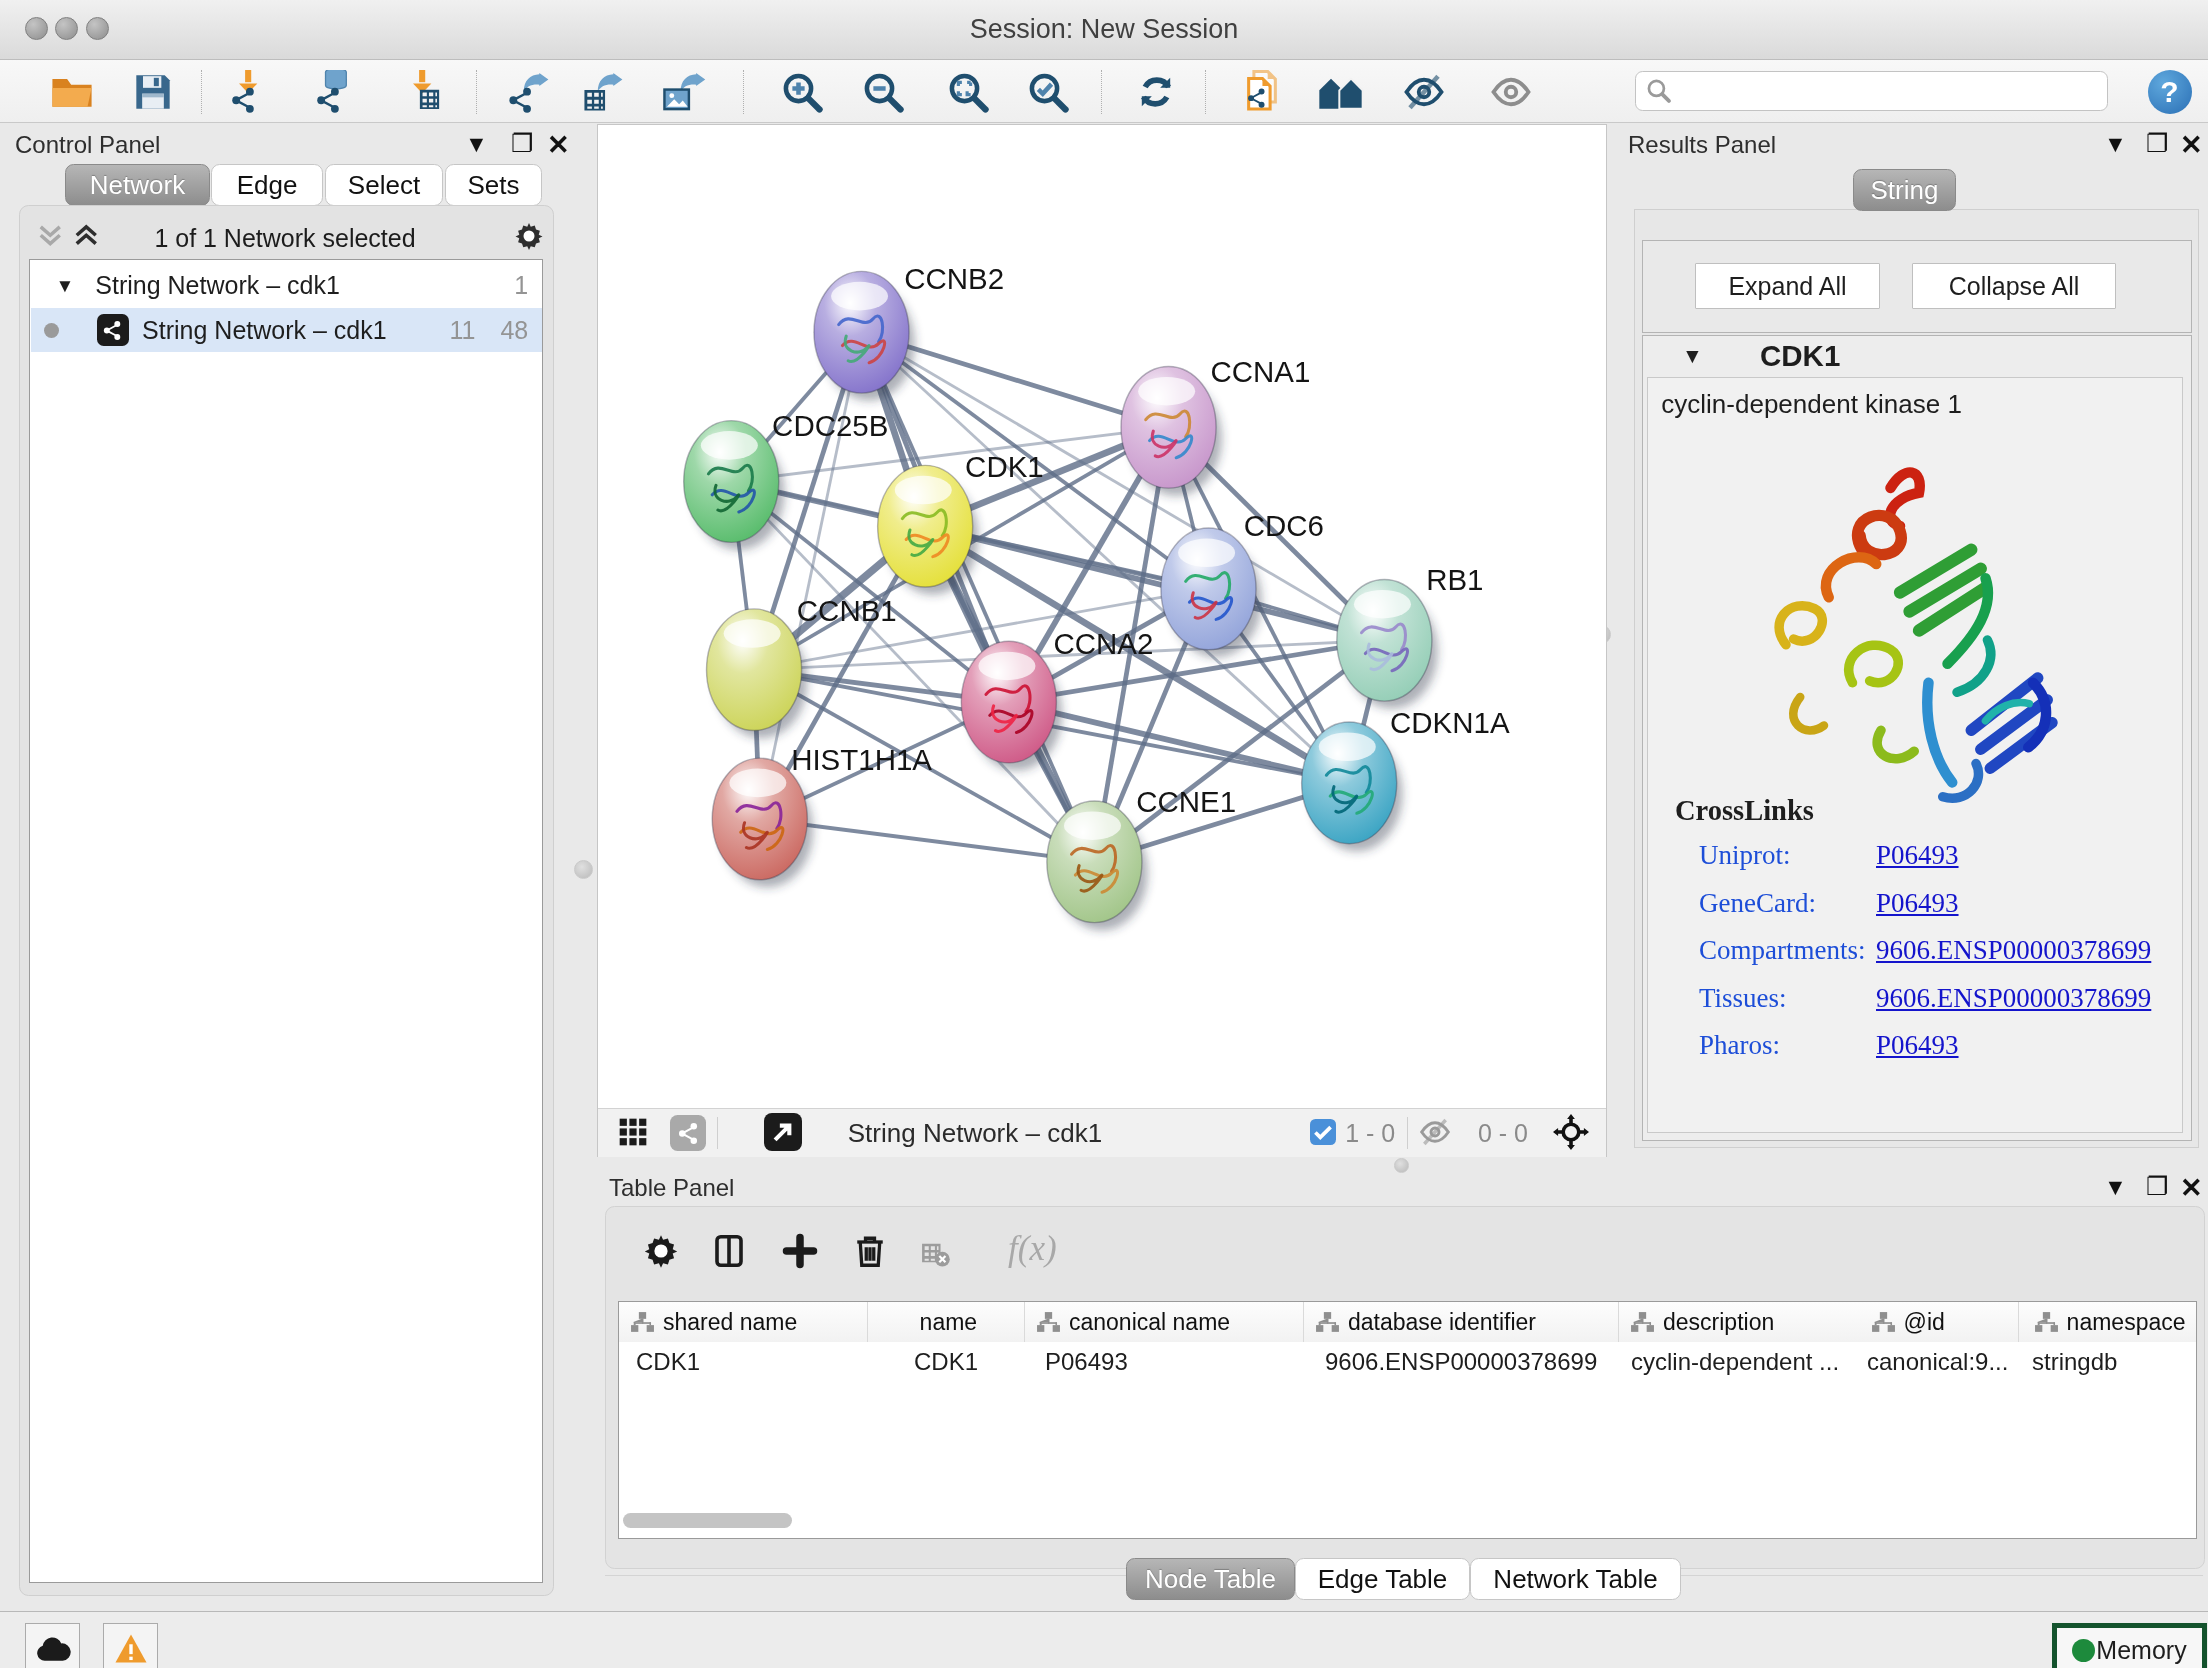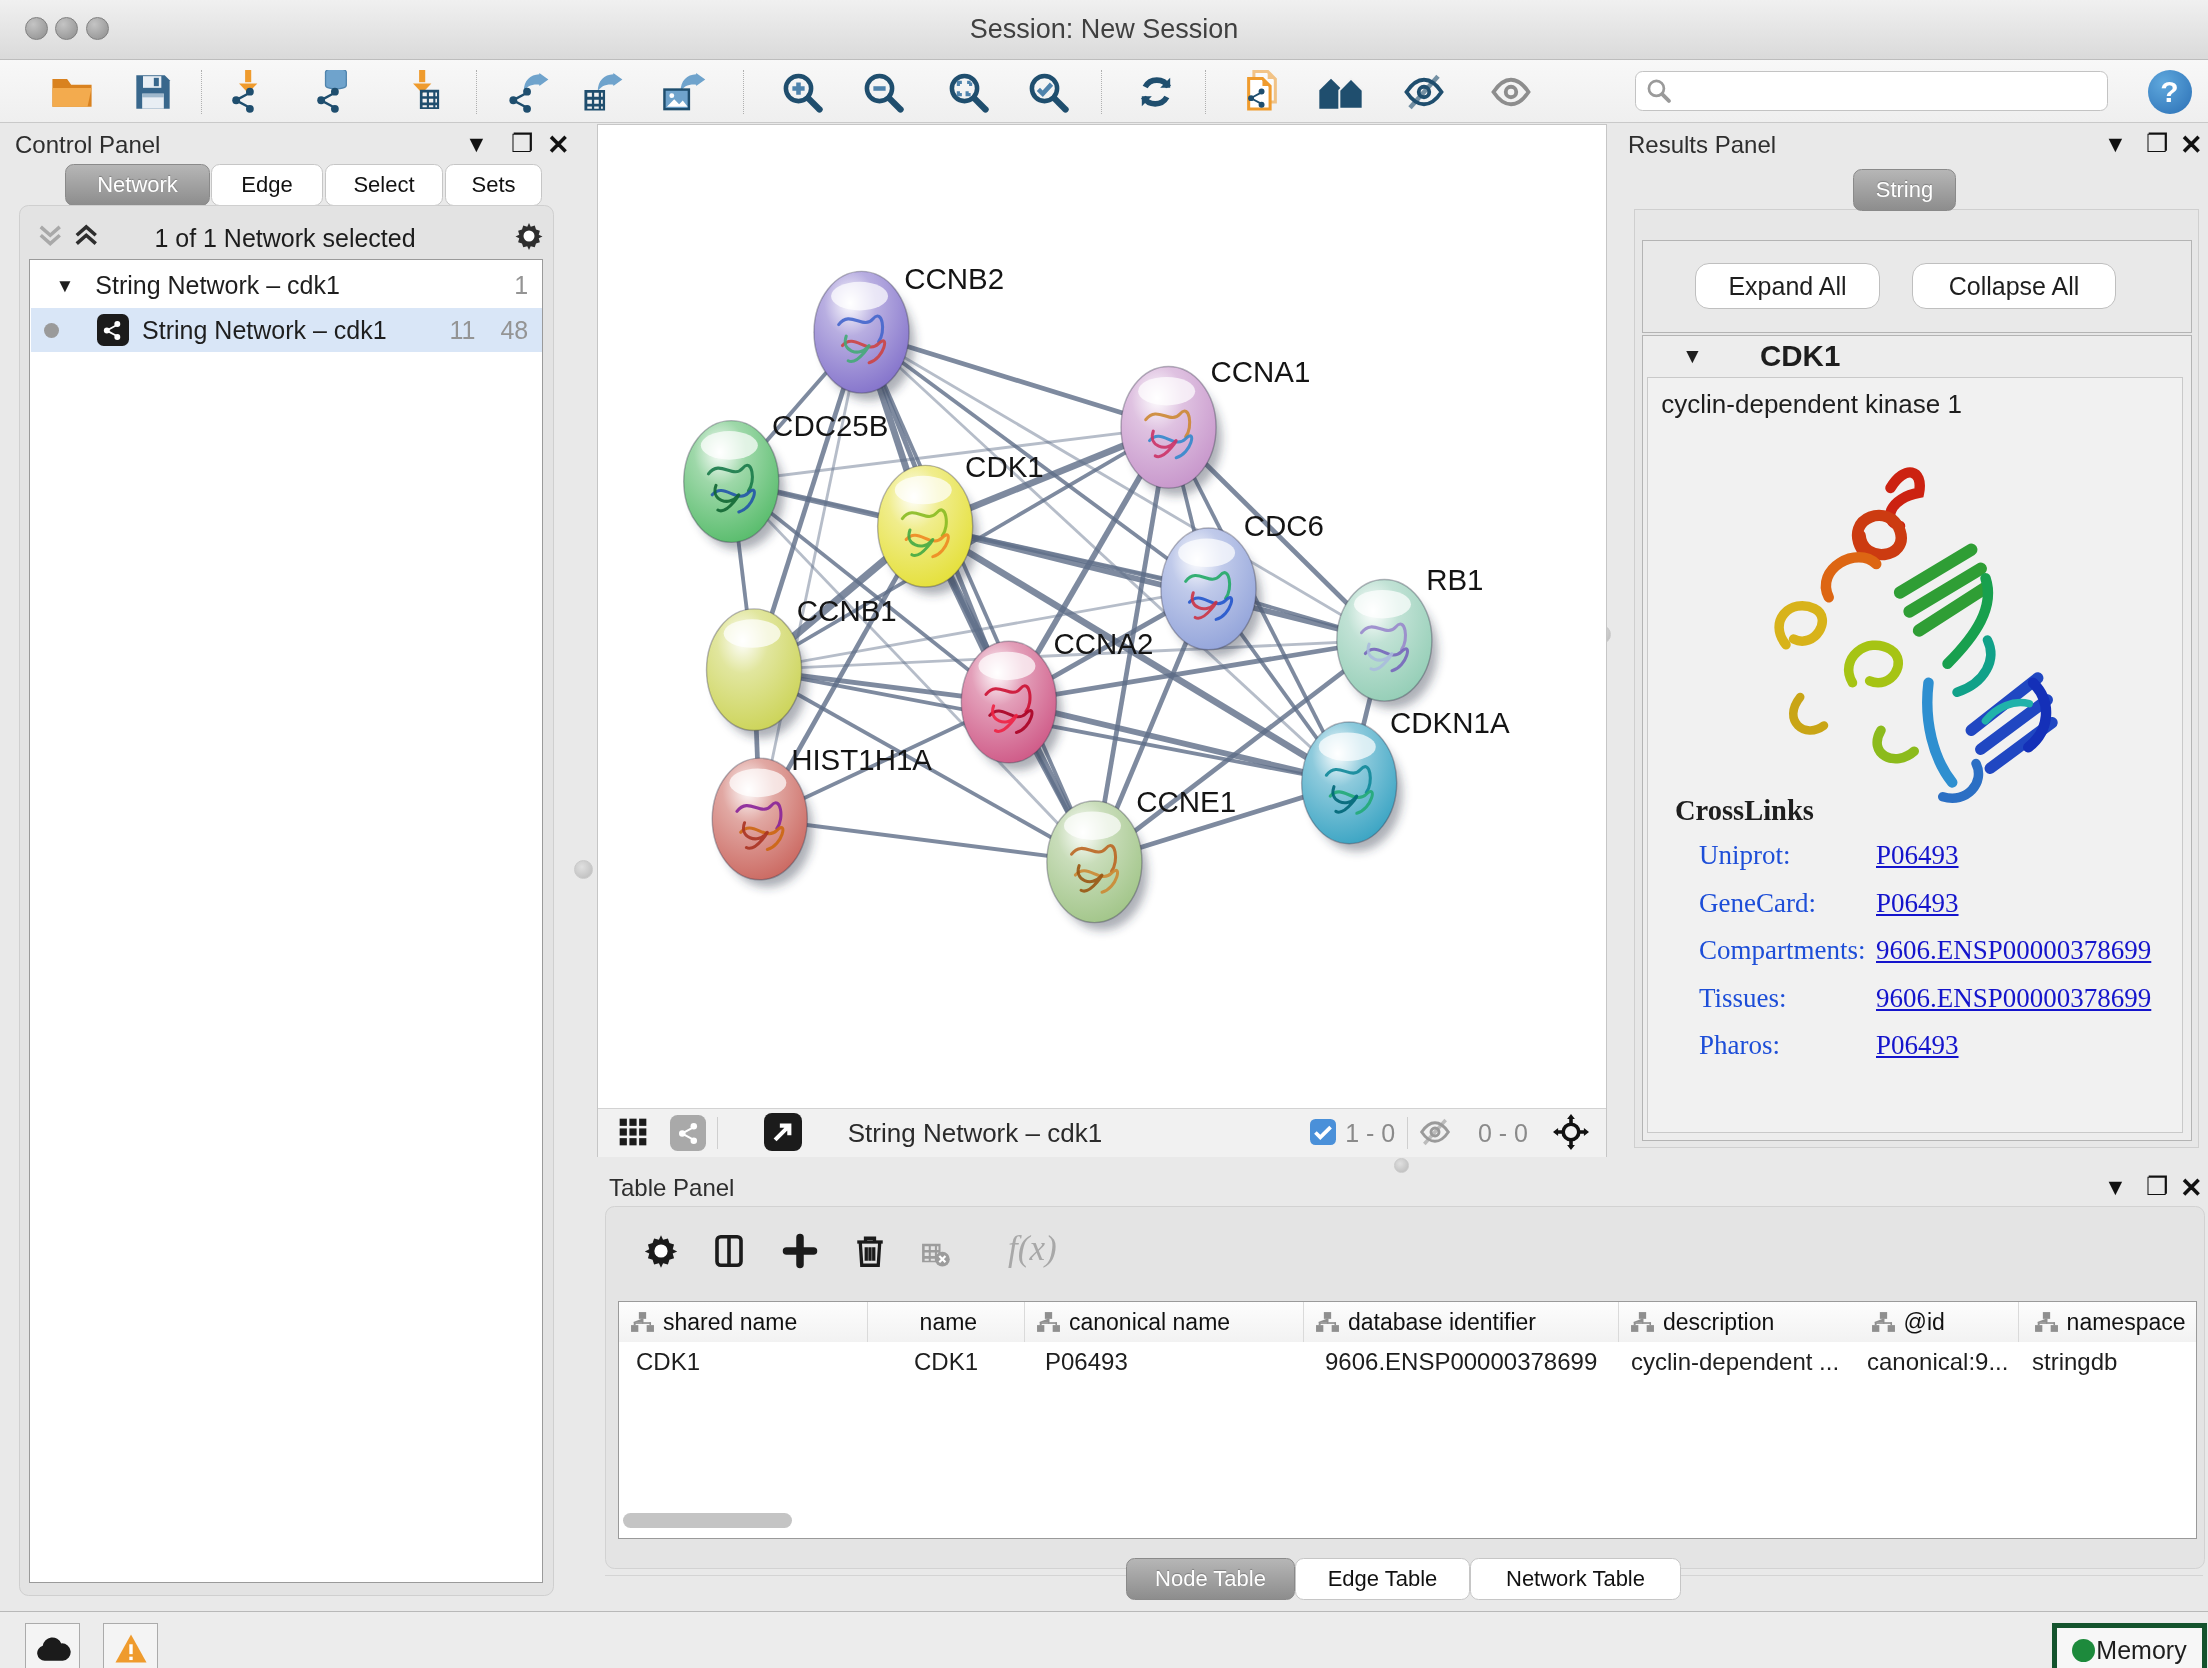--- a/index.html
+++ b/index.html
@@ -11,36 +11,36 @@
   .tlight{width:23px;height:23px;border-radius:50%;top:17px;background:radial-gradient(circle at 35% 30%,#c4c4c4,#8d8d8d);border:1px solid #7f7f7f;box-sizing:border-box;}
   #win-title{width:100%;top:14.3px;text-align:center;font-size:27px;color:#404040;}
   
   #toolbar{left:0;top:60px;width:2208px;height:62px;background:linear-gradient(#f8f8f8,#efefef);border-bottom:1px solid #c9c9c9;}
   .tbtn{top:7.6px;width:53px;height:48px;display:flex;align-items:center;justify-content:center;}
   .tsep{top:9.5px;width:0;height:44px;border-left:1.9px dotted #b0b0b0;}
   #searchbox{left:1635px;top:10.5px;width:473px;height:40px;background:#fff;border:1px solid #c3c3c3;border-radius:7.6px;display:flex;align-items:center;padding-left:9.5px;box-sizing:border-box;}
   #searchbox input{border:none;outline:none;font-size:23px;width:399px;background:transparent;font-family:"Liberation Sans",sans-serif;}
   
   .ptitle{font-size:24px;color:#2e2e2e;}
-  .tab{height:42px;border-radius:8.6px;display:flex;align-items:center;justify-content:center;font-size:22px;box-sizing:border-box;}
+  .tab{height:42px;border-radius:8.6px;display:flex;align-items:center;justify-content:center;font-size:26px;box-sizing:border-box;}
   .tab.off{background:#fff;border:1px solid #c6c6c6;color:#111;}
   .tab.on{background:linear-gradient(#b6b6b6,#8d8d8d);color:#fff;text-shadow:0 -1px 1px rgba(0,0,0,.25);border:1px solid #8a8a8a;}
   
   #cp-group{left:19px;top:205px;width:533px;height:1389px;background:#e3e3e3;border:1px solid #cfcfcf;border-radius:9.5px;}
   #cp-list{left:28.5px;top:259px;width:514px;height:1324px;background:#fff;border:1px solid #9a9a9a;box-sizing:border-box;}
   .treerow{left:1px;width:511px;height:44px;display:flex;align-items:center;font-size:25px;}
   .cnt{color:#949494;}
   
   #netbox{left:597px;top:124px;width:1010px;height:1033px;background:#fff;border:1px solid #c6c6c6;box-sizing:border-box;padding-left:15px;}
   #netbar{left:0;top:983px;width:1008px;height:48px;background:#f1f1f1;border-top:1px solid #d2d2d2;display:flex;align-items:center;}
   .nbsep{width:0;height:32px;border-left:1px solid #cfcfcf;margin:0 11.4px;}
   .nbtxt{font-size:25px;color:#8a8a8a;}
   
   #rp-group{left:1634px;top:209px;width:563px;height:937px;background:#e7e7e7;border:1px solid #cfcfcf;}
-  .rbtn{top:263px;height:44px;background:#fff;border:1px solid #bfbfbf;border-radius:14px;display:flex;align-items:center;justify-content:center;font-size:25px;}
+  .rbtn{top:263px;height:44px;background:#fff;border:1px solid #bfbfbf;border-radius:1px;display:flex;align-items:center;justify-content:center;font-size:25px;}
   #rp-entry{left:1642px;top:335px;width:548px;height:804px;border:1px solid #b4b4b4;background:#ededed;}
   #rp-card{left:1647px;top:377px;width:536px;height:756px;background:#f1f1f1;border:1px solid #c9c9c9;box-sizing:border-box;}
   .serif{font-family:"Liberation Serif",serif;}
   .xl-label{font-size:27px;color:#1d4ed8;}
   .xl-link{font-size:27px;color:#1414cc;text-decoration:underline;}
   
   #tp-group{left:605px;top:1206px;width:1598px;height:361px;background:#e4e4e4;border:1px solid #d2d2d2;border-radius:9.5px;}
   #tbl{left:618px;top:1301px;width:1579px;height:238px;background:#fff;border:1.9px solid #9a9a9a;box-sizing:border-box;overflow:hidden;}
   .th{top:0;height:40px;background:linear-gradient(#fdfdfd,#f2f2f2);border-right:1px solid #dadada;display:flex;align-items:center;box-sizing:border-box;font-size:23px;color:#111;}
   .td{top:42px;height:36px;font-size:24px;display:flex;align-items:center;overflow:hidden;white-space:nowrap;}

